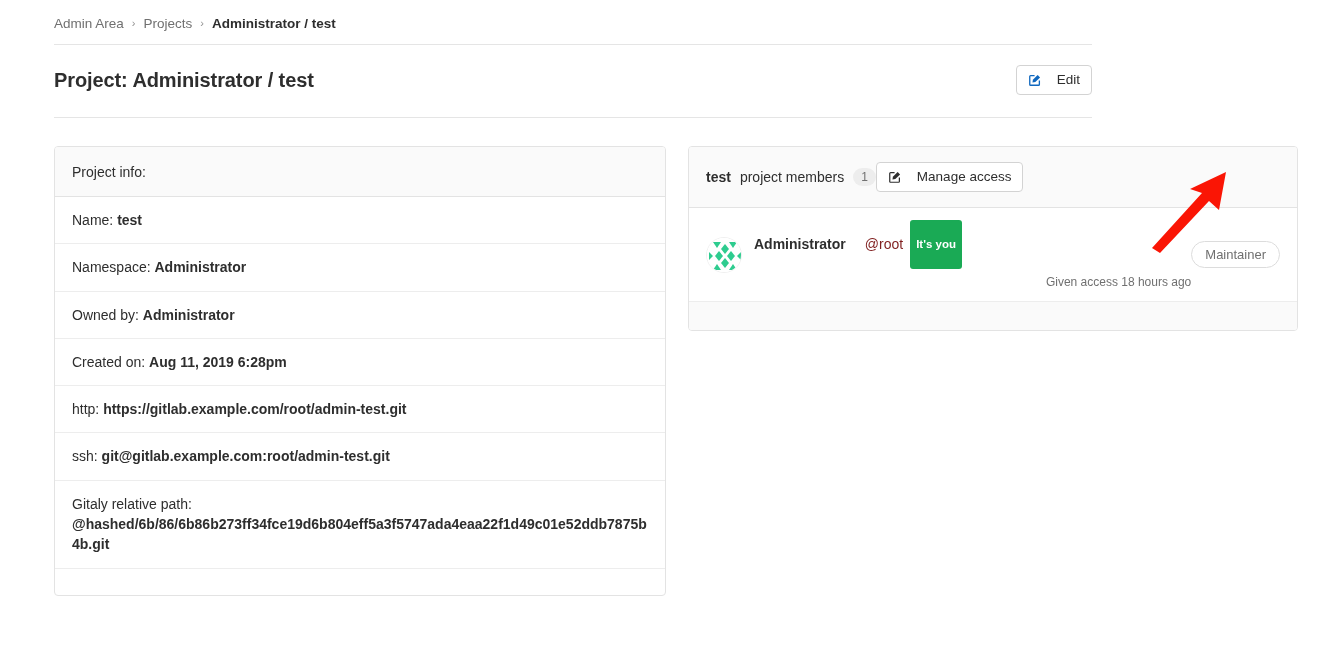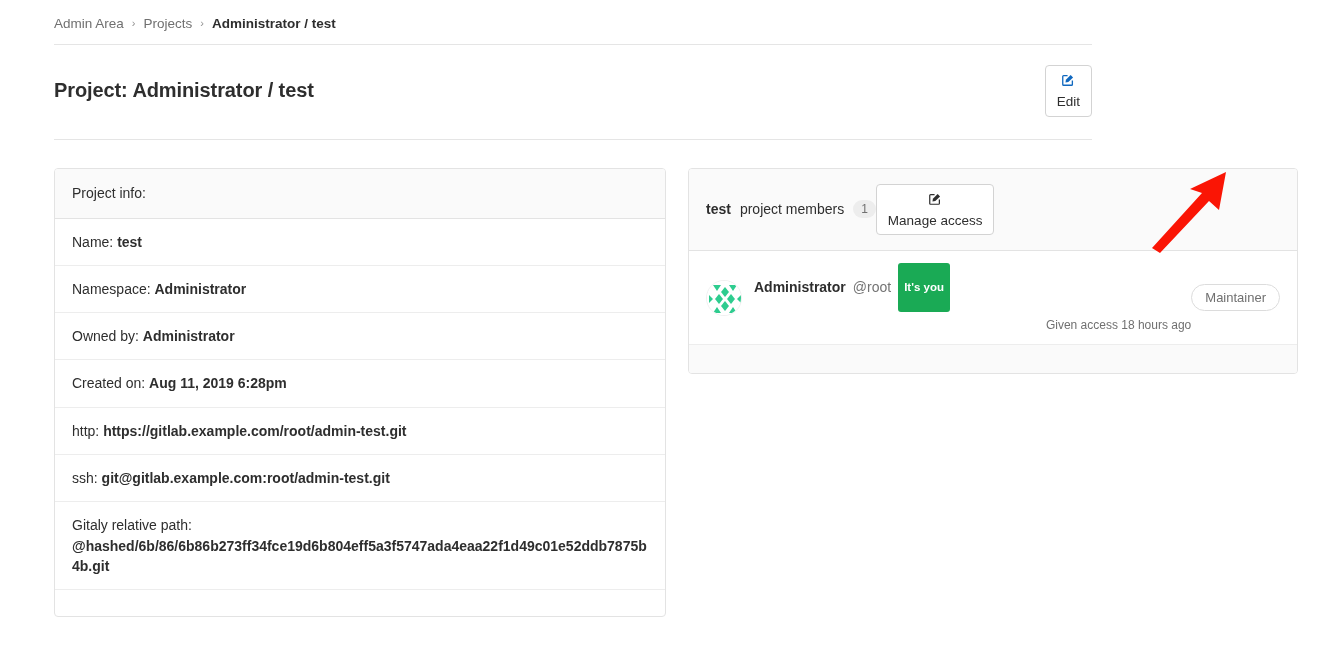--- a/index.html
+++ b/index.html
@@ -34,24 +34,24 @@
     margin: 0 20px 0 54px;
     padding: 20px 0 22px 0;
     border-bottom: 1px solid #e5e5e5;
     display: flex; align-items: center; justify-content: space-between;
   }
   .page-title {
     font-size: 20px; font-weight: bold; color: #2e2e2e;
     margin: 0; letter-spacing: -0.1px;
   }
   .btn {
-    display: inline-flex; align-items: center; gap: 8px;
+    display: inline-flex; align-items: center; gap: 15px;
     background: #fff; border: 1px solid #d3d3d3; border-radius: 4px;
     padding: 7px 11px; font-size: 13.5px; color: #2e2e2e;
-    cursor: pointer; line-height: 1; flex-direction: column;
+    cursor: pointer; line-height: 1;
   }
   .btn .ic { display: inline-flex; }
 
   
   .cols {
     display: flex; gap: 22px;
     margin: 28px 20px 0 54px;
     align-items: flex-start;
   }
   .col-left { width: 612px; flex: none; }
@@ -91,21 +91,21 @@
     width: 36px; height: 36px; border-radius: 50%;
     flex: none; margin-right: 12px; overflow: hidden; background: #fff;
     border: 1px solid #f0f0f0;
   }
   .member-info { flex: 1; min-width: 0; }
   .member-line1 {
     display: flex; align-items: center; gap: 7px;
     font-size: 14px; line-height: 1.35;
   }
   .member-name { font-weight: bold; color: #2e2e2e; }
-  .member-handle { color: #737373; }
+  .member-handle { color: #7f1d1d; margin-left: 12px; }
   .tag-green {
     background: #1aaa55; color: #fff; border-radius: 3px;
     font-size: 11.5px; padding: 18px 6px; line-height: 13px;
     font-weight: bold;
   }
   .member-sub { font-size: 12px; color: #707070; margin-top: 6px; text-align: right; }
   .pill {
     border: 1px solid #dcdcdc; border-radius: 14px; background: #fff;
     color: #707070; font-size: 13px; padding: 5px 13px; flex: none;
   }

